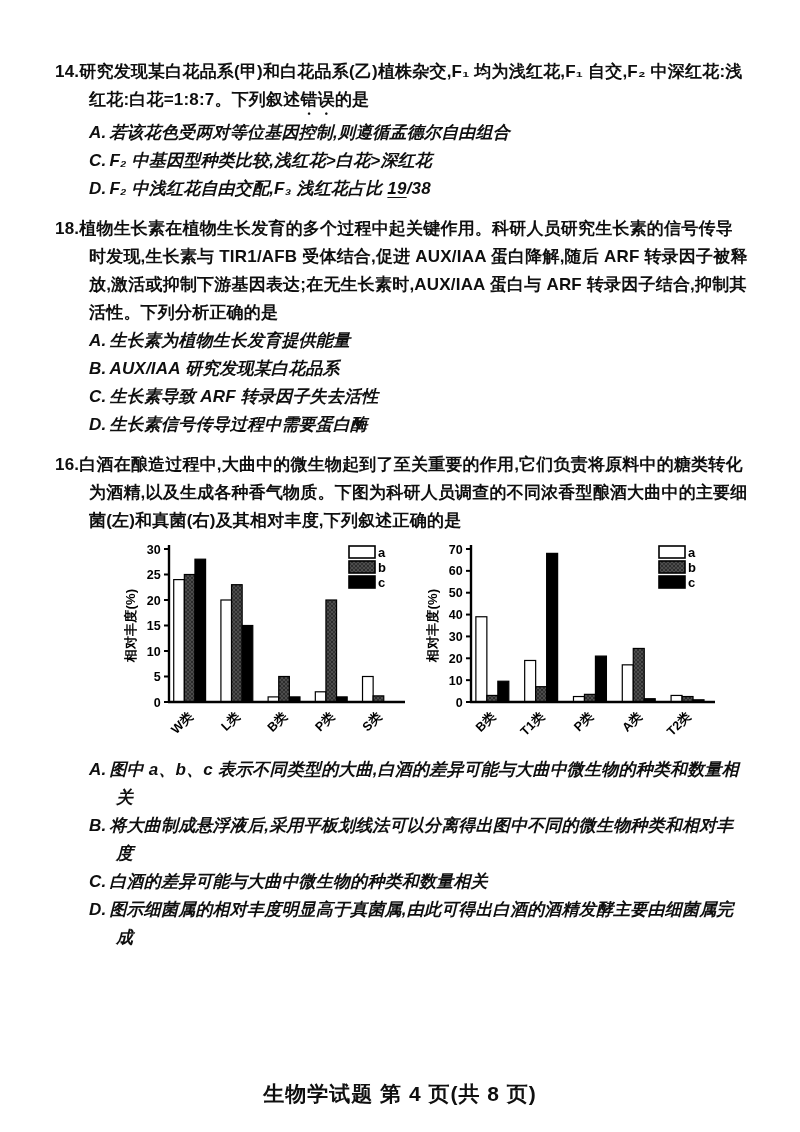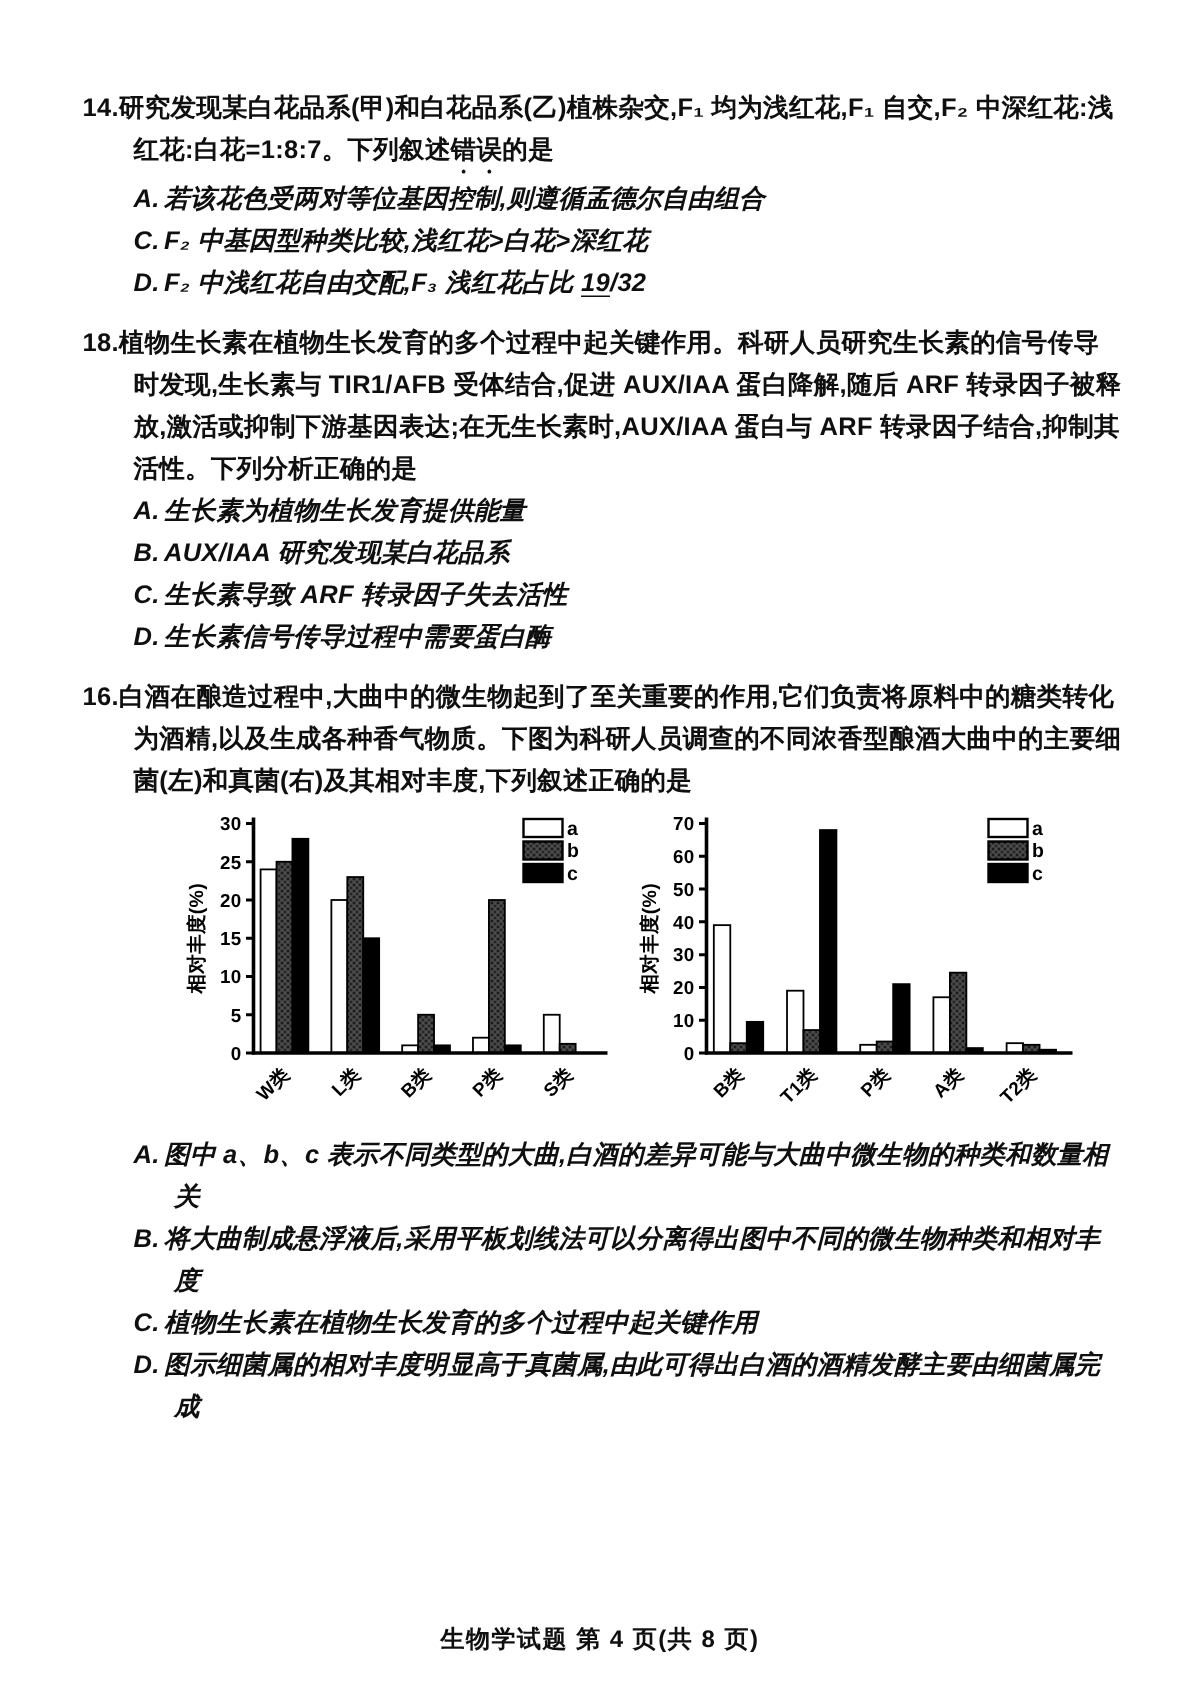--- a/index.html
+++ b/index.html
@@ -21,34 +21,34 @@
     text-emphasis:filled dot;text-emphasis-position:under left;
   }
   .u{text-decoration:underline;text-underline-offset:3px;}
   .charts{display:flex;gap:14px;margin:6px 0 8px 68px;}
   .chart-fig{display:block;}
   svg .tick{font:700 12.5px "Liberation Sans",sans-serif;fill:#000;}
   svg .legend{font:700 13px "Liberation Sans",sans-serif;fill:#000;}
   svg .axis-label{font:700 13px "Liberation Sans",sans-serif;fill:#000;}
   .footer{
     position:absolute;left:0;top:1080px;width:100%;
-    text-align:center;font-size:16px;letter-spacing:1px;
+    text-align:center;font-size:21px;letter-spacing:1px;
   }
 </style>
 </head>
 <body>
 
 <div class="page">
   <div class="content">
 
     <div class="q">
       <div class="stem"><span class="qnum">14.</span><span>研究发现某白花品系(甲)和白花品系(乙)植株杂交,F₁ 均为浅红花,F₁ 自交,F₂ 中深红花:浅红花:白花=1:8:7。下列叙述</span><span class="emph">错误</span><span>的是</span></div>
       <div class="opt"><span class="olabel">A.</span><span>若该花色受两对等位基因控制,则遵循孟德尔自由组合</span></div>
       <div class="opt"><span class="olabel">C.</span><span>F₂ 中基因型种类比较,浅红花&gt;白花&gt;深红花</span></div>
-      <div class="opt"><span class="olabel">D.</span><span>F₂ 中浅红花自由交配,F₃ 浅红花占比 </span><span class="u">19</span><span>/32</span></div>
+      <div class="opt"><span class="olabel">D.</span><span>F₂ 中浅红花自由交配,F₃ 浅红花占比 </span><span class="u">19</span><span>/38</span></div>
     </div>
 
     <div class="q">
       <div class="stem"><span class="qnum">18.</span><span>植物生长素在植物生长发育的多个过程中起关键作用。科研人员研究生长素的信号传导时发现,生长素与 TIR1/AFB 受体结合,促进 AUX/IAA 蛋白降解,随后 ARF 转录因子被释放,激活或抑制下游基因表达;在无生长素时,AUX/IAA 蛋白与 ARF 转录因子结合,抑制其活性。下列分析正确的是</span></div>
       <div class="opt"><span class="olabel">A.</span><span>生长素为植物生长发育提供能量</span></div>
       <div class="opt"><span class="olabel">B.</span><span>AUX/IAA 研究发现某白花品系</span></div>
       <div class="opt"><span class="olabel">C.</span><span>生长素导致 ARF 转录因子失去活性</span></div>
       <div class="opt"><span class="olabel">D.</span><span>生长素信号传导过程中需要蛋白酶</span></div>
     </div>
 
@@ -158,20 +158,20 @@
             <text x="263" y="15.5" class="legend">a</text>
             <rect x="234" y="20" width="26" height="12" fill="url(#speck-1)" stroke="#000" stroke-width="1.6"></rect>
             <text x="263" y="30.5" class="legend">b</text>
             <rect x="234" y="35" width="26" height="12" fill="#000000" stroke="#000" stroke-width="1.6"></rect>
             <text x="263" y="45.5" class="legend">c</text>
           </svg>
       </div>
 
       <div class="opt"><span class="olabel">A.</span><span>图中 a、b、c 表示不同类型的大曲,白酒的差异可能与大曲中微生物的种类和数量相关</span></div>
       <div class="opt"><span class="olabel">B.</span><span>将大曲制成悬浮液后,采用平板划线法可以分离得出图中不同的微生物种类和相对丰度</span></div>
-      <div class="opt"><span class="olabel">C.</span><span>植物生长素在植物生长发育的多个过程中起关键作用</span></div>
+      <div class="opt"><span class="olabel">C.</span><span>白酒的差异可能与大曲中微生物的种类和数量相关</span></div>
       <div class="opt"><span class="olabel">D.</span><span>图示细菌属的相对丰度明显高于真菌属,由此可得出白酒的酒精发酵主要由细菌属完成</span></div>
     </div>
 
   </div>
 
   <div class="footer">生物学试题 第 4 页(共 8 页)</div>
 </div>
 
 </body></html>

